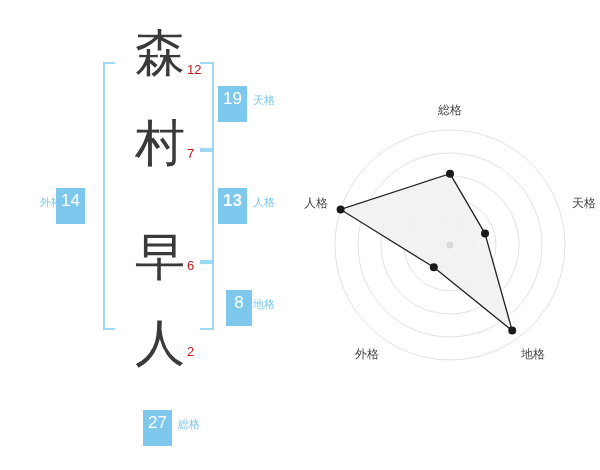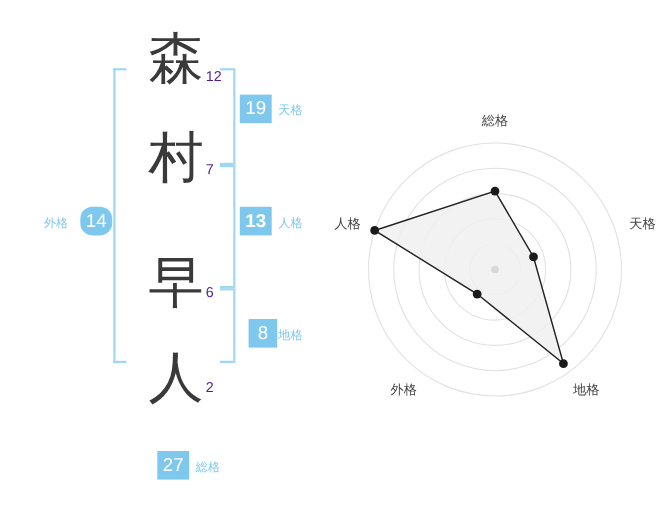--- a/index.html
+++ b/index.html
@@ -39,58 +39,58 @@
     text-align: center;
   }
   .kanji-1 { left: 130px; top: 28px; }
   .kanji-2 { left: 130px; top: 118px; }
   .kanji-3 { left: 130px; top: 232px; }
   .kanji-4 { left: 130px; top: 318px; }
 
   .stroke-num {
     position: absolute;
     font-size: 13px;
-    color: #4c1d95;
+    color: #b91c1c;
     width: 24px;
     text-align: left;
   }
   .stroke-1 { left: 187px; top: 62px; }
   .stroke-2 { left: 187px; top: 146px; }
   .stroke-3 { left: 187px; top: 258px; }
   .stroke-4 { left: 187px; top: 344px; }
 
   
   .chip {
     position: absolute;
     background: #7ec8ee;
     color: #ffffff;
     font-size: 17px;
     line-height: 26px;
-    height: 26px;
+    height: 36px;
     min-width: 26px;
     padding: 0 5px;
     text-align: center;
     box-sizing: border-box;
   }
   .chip-label {
     position: absolute;
     font-size: 11px;
     color: #7ec8ee;
   }
 
   .chip-tenkaku { left: 218px; top: 86px; }
   .lbl-tenkaku  { left: 253px; top: 93px; }
 
   .chip-jinkaku { left: 218px; top: 188px; font-weight: bold; }
   .lbl-jinkaku  { left: 253px; top: 195px; }
 
   .chip-chikaku { left: 226px; top: 290px; }
   .lbl-chikaku  { left: 253px; top: 297px; }
 
-  .chip-gaikaku { left: 73px; top: 188px; border-radius: 11px; }
+  .chip-gaikaku { left: 56px; top: 188px; }
   .lbl-gaikaku  { left: 40px; top: 195px; }
 
   .chip-soukaku { left: 143px; top: 410px; }
   .lbl-soukaku  { left: 178px; top: 417px; }
 
   
   .br {
     position: absolute;
     background: #9fd8f2;
   }

